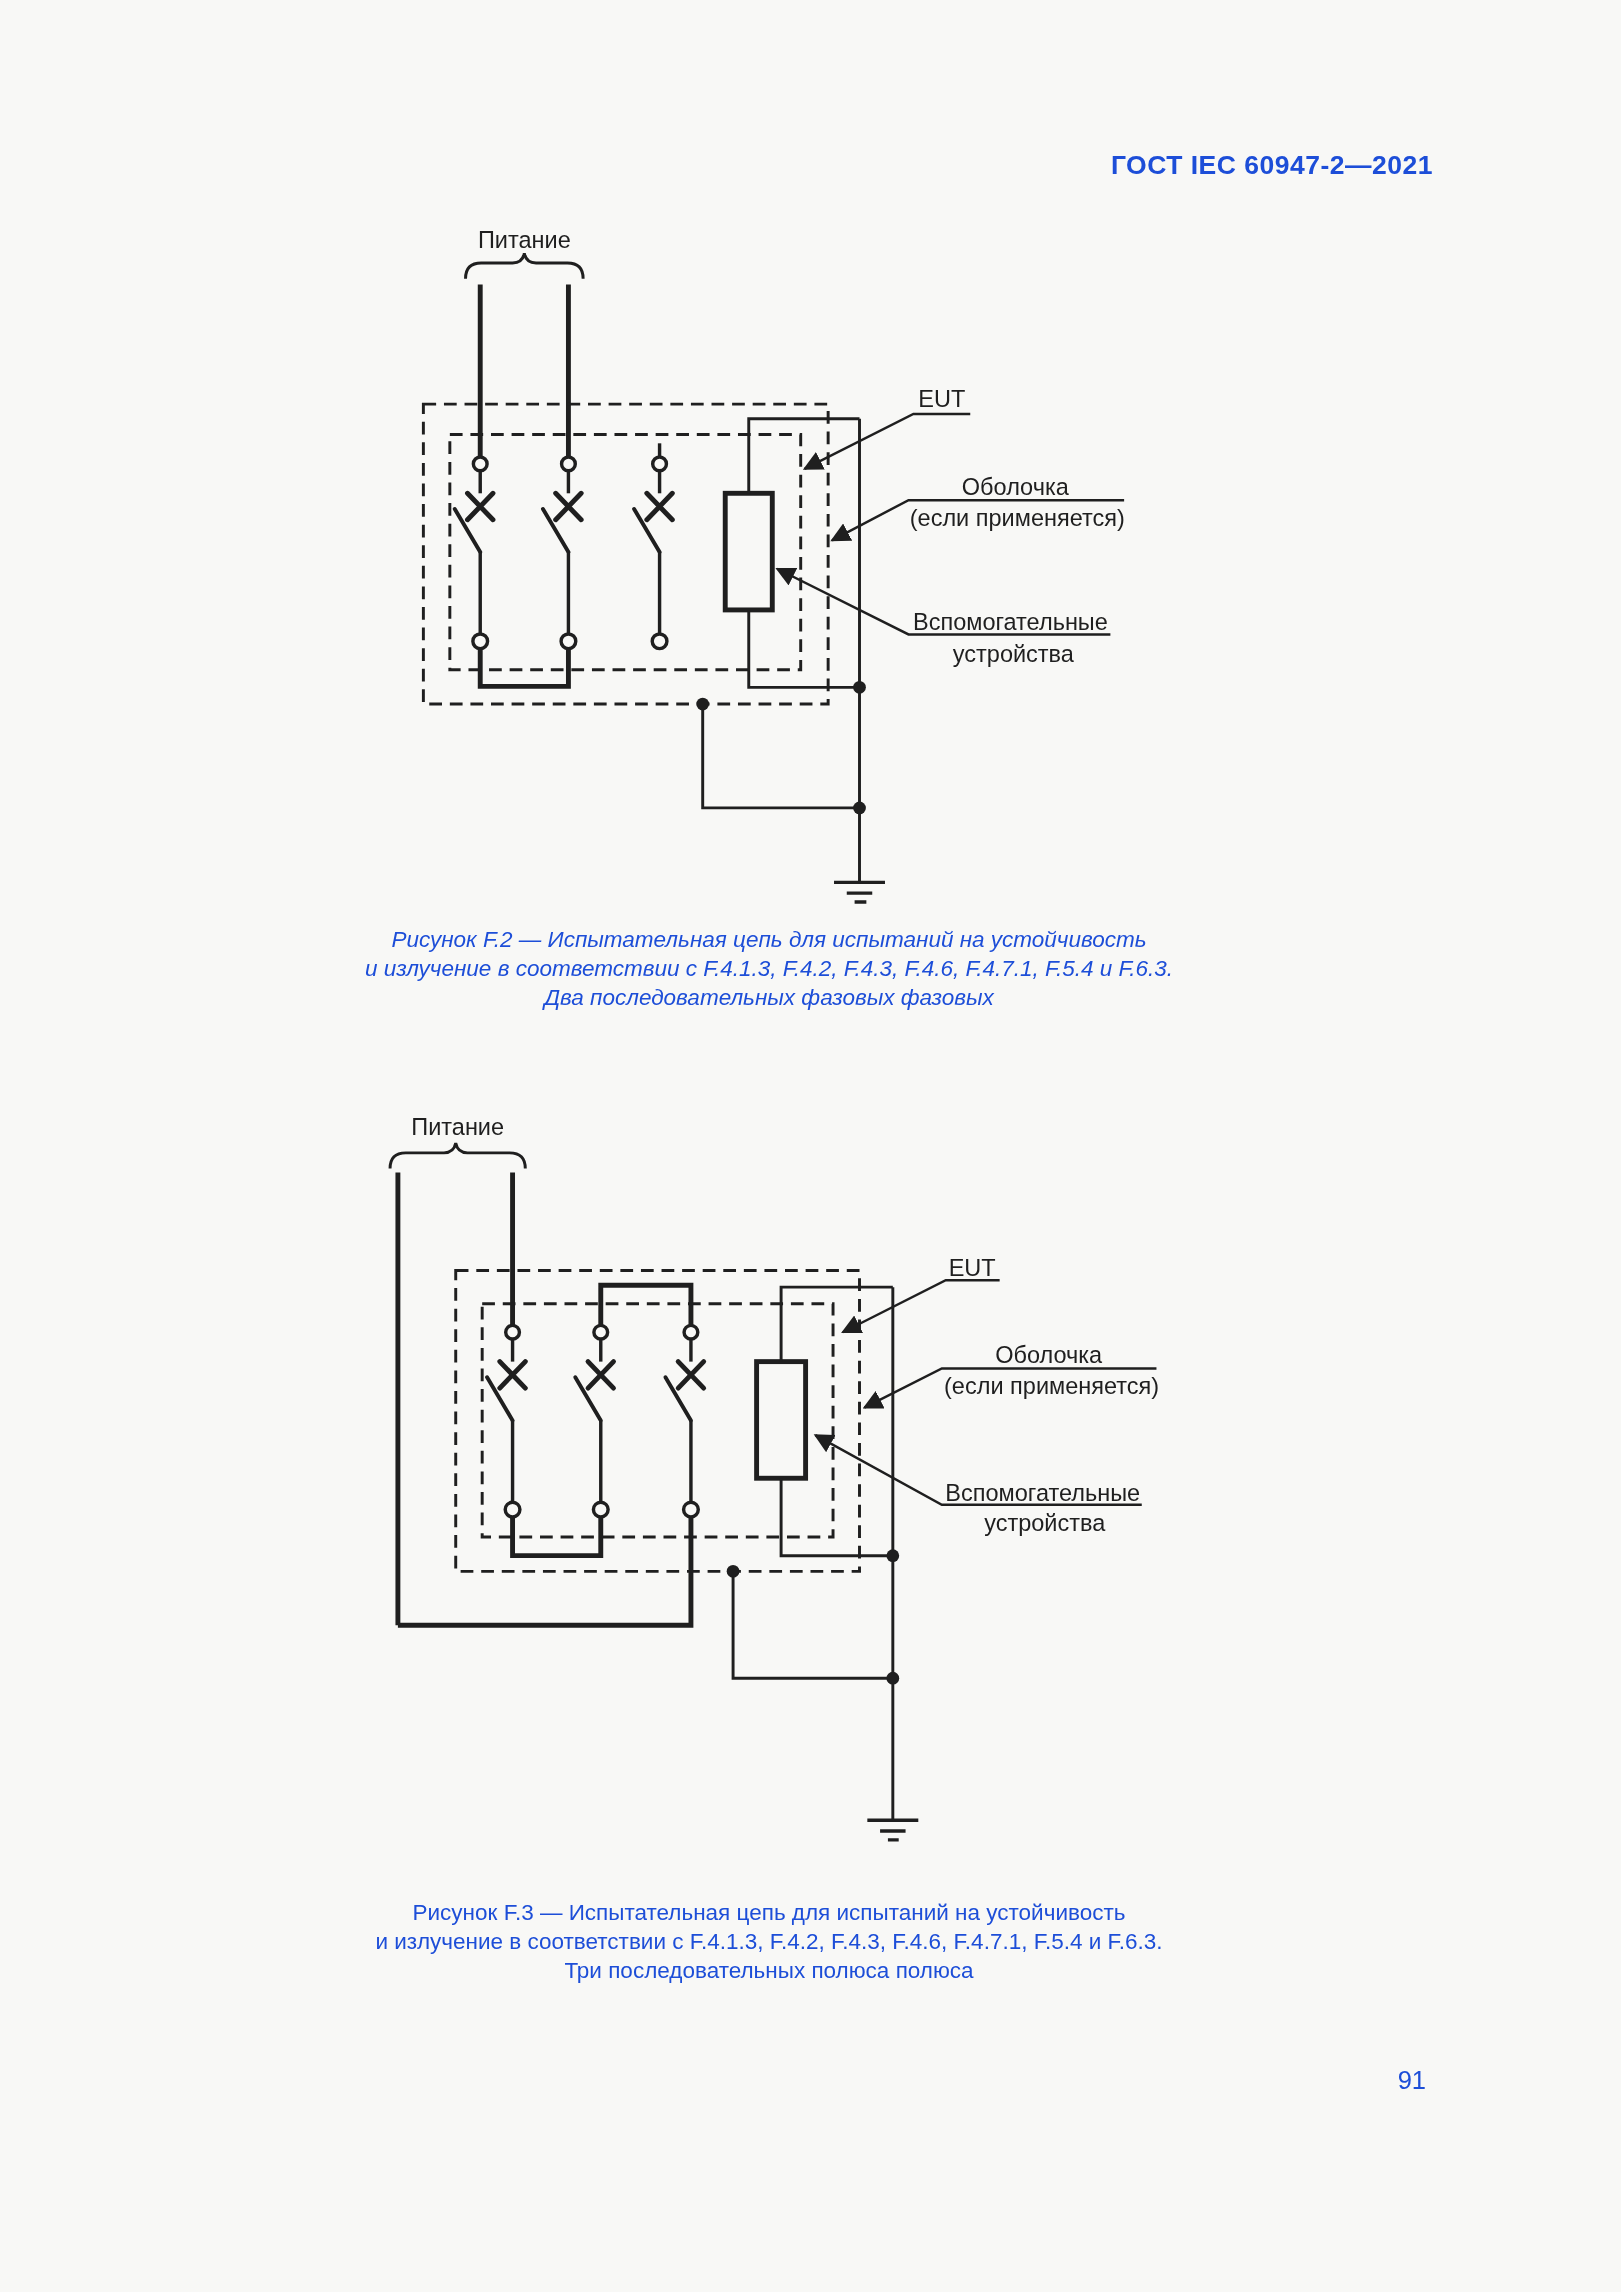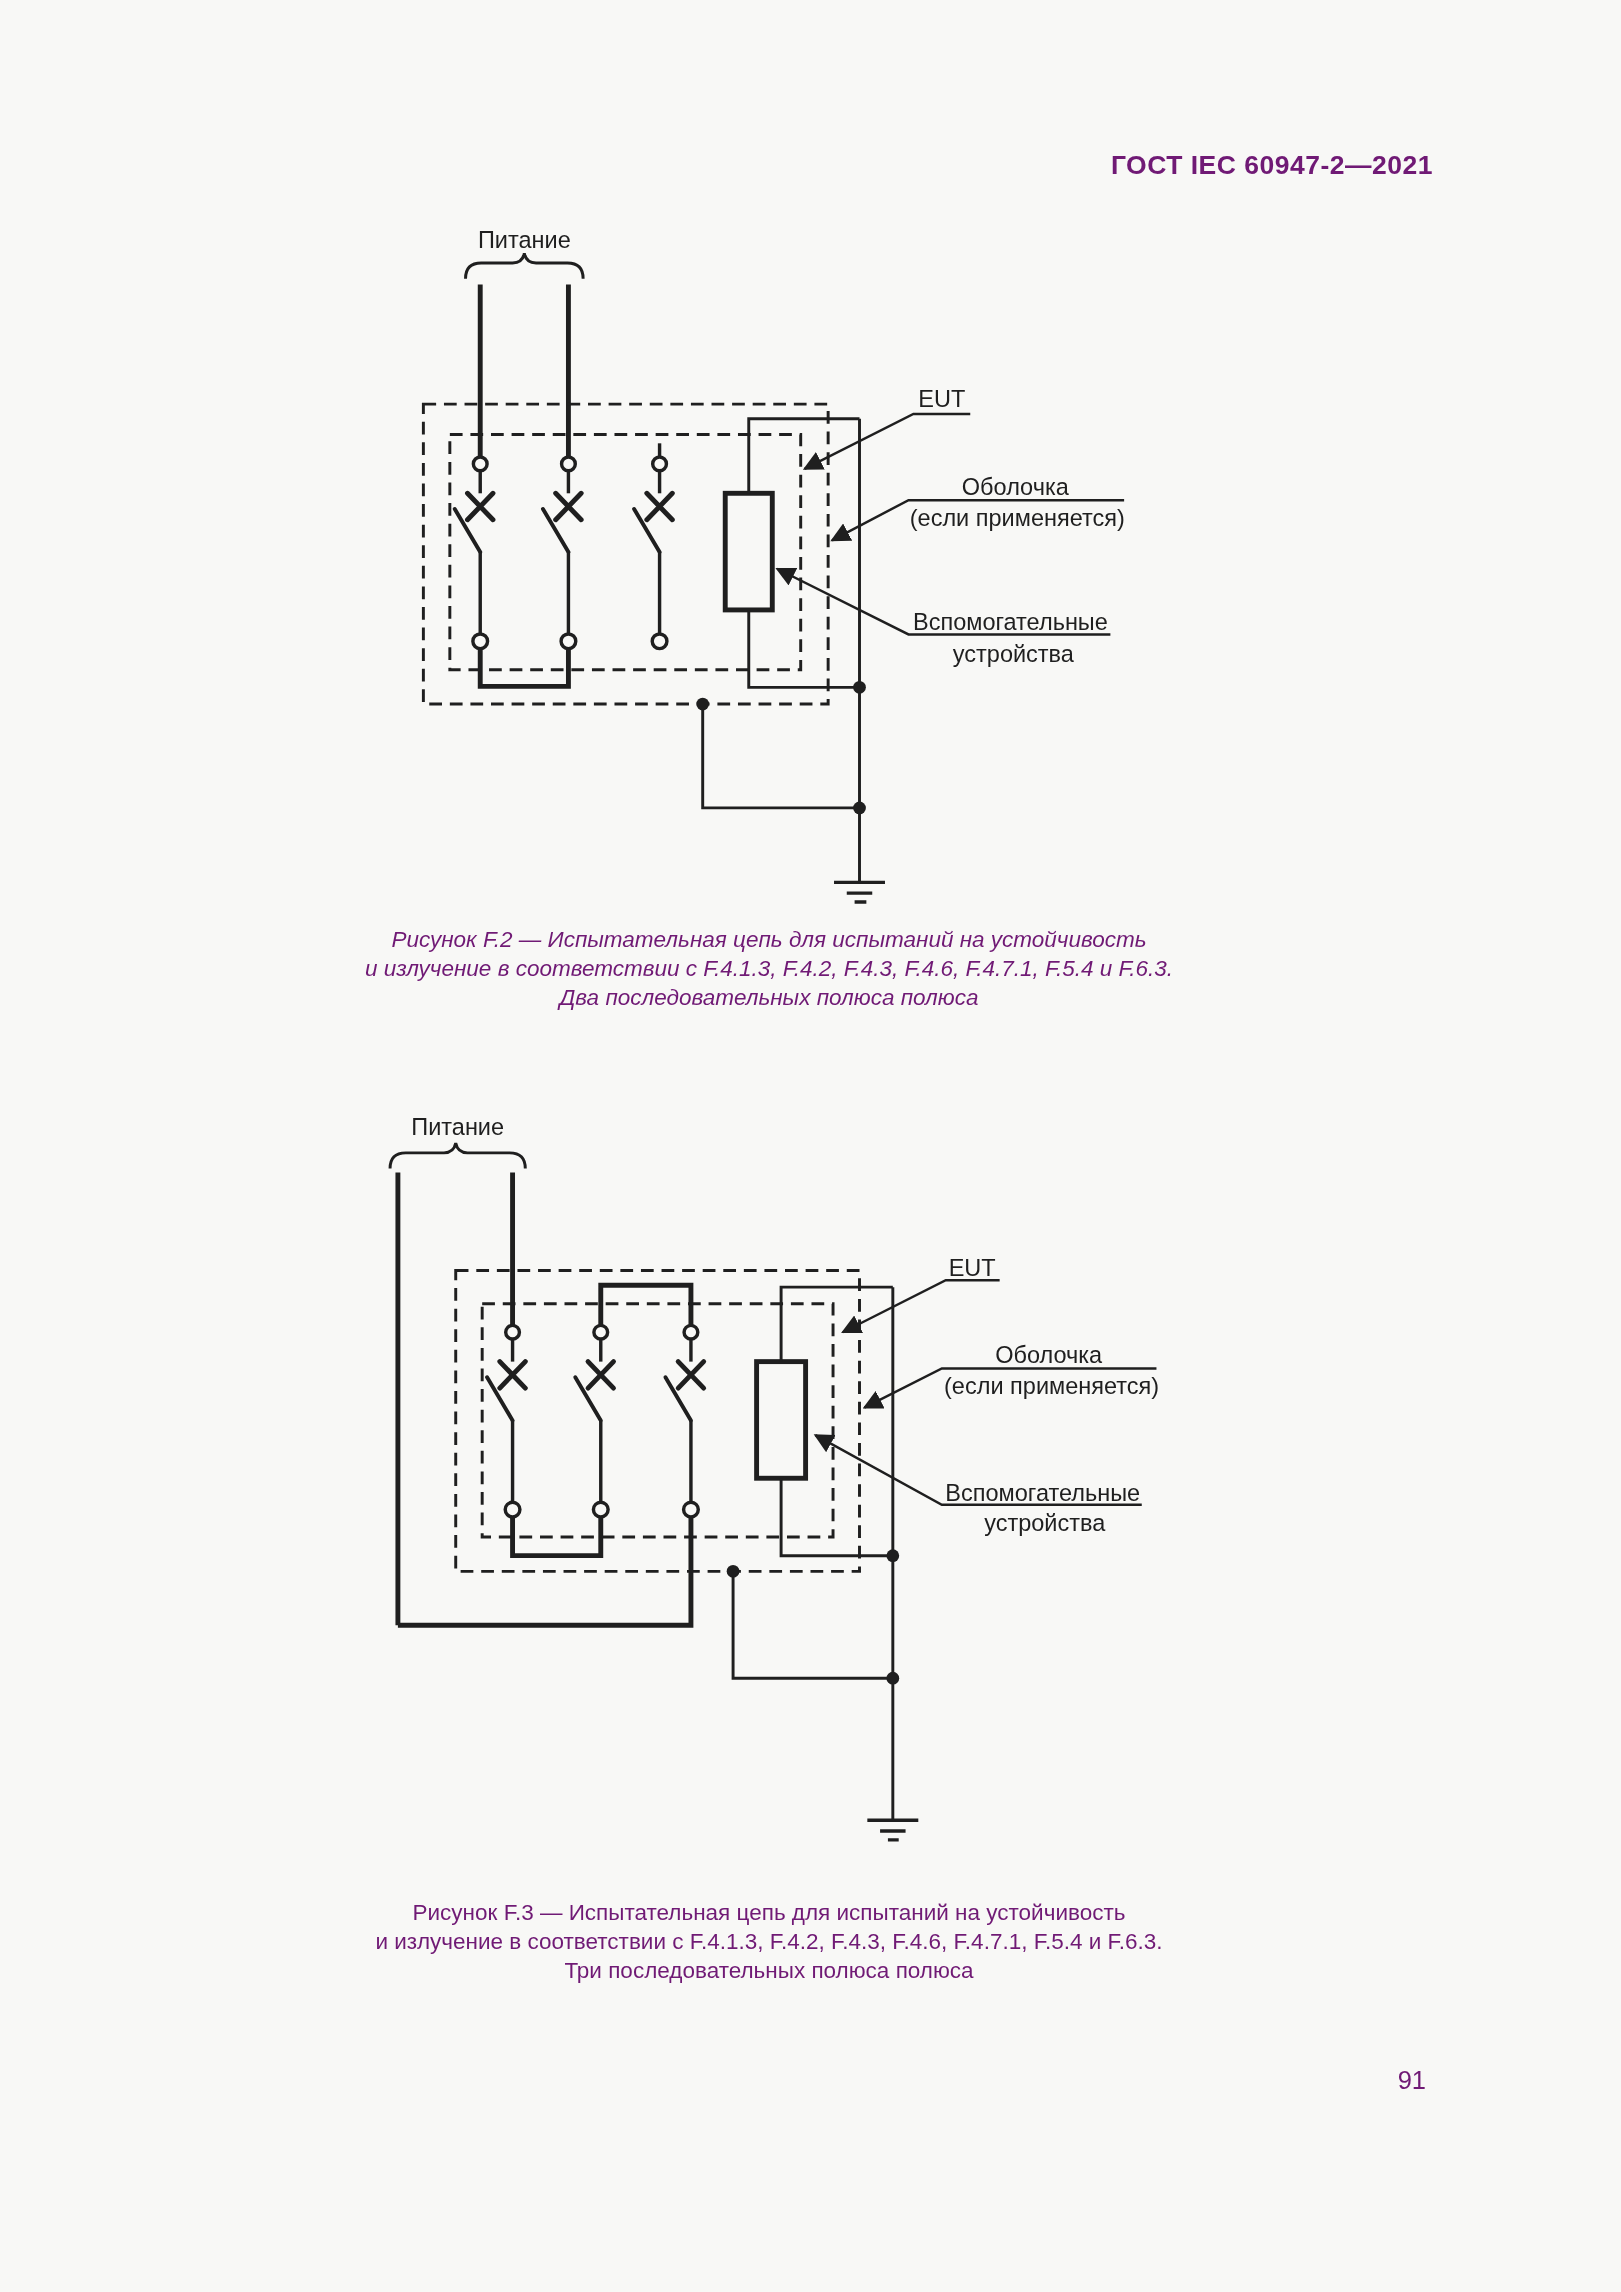--- a/index.html
+++ b/index.html
@@ -1,19 +1,19 @@
 <!DOCTYPE html>
 <html><head>
 <meta charset="utf-8">
 <style>
   html,body { margin:0; padding:0; background:#e8e8e8; }
   #page {
     position:relative; width:1621px; height:2293px;
     background:#f8f8f6; overflow:hidden;
-    font-family:"Liberation Sans", sans-serif; color:#701a75;
+    font-family:"Liberation Sans", sans-serif; color:#1d4ed8;
   }
   .hdr {
     position:absolute; top:150px; right:188px;
     font-size:26.5px; font-weight:bold; letter-spacing:0.5px;
   }
   .pagenum { position:absolute; top:2066px; right:195px; font-size:25.5px; }
   .caption {
     position:absolute; left:279px; width:980px;
     text-align:center; font-size:22.5px; line-height:29px;
   }
@@ -124,21 +124,21 @@
 
       <text x="1064" y="1531" text-anchor="middle">Вспомогательные</text>
       <path d="M1165,1535 H961 L832,1464" class="ldr" marker-end="url(#arw)"></path>
       <text x="1066" y="1562" text-anchor="middle">устройства</text>
     </g>
   </svg>
 
   <div class="caption" style="top:925px;font-style:italic;">
     <div>Рисунок F.2 — Испытательная цепь для испытаний на устойчивость</div>
     <div>и излучение в соответствии с F.4.1.3, F.4.2, F.4.3, F.4.6, F.4.7.1, F.5.4 и F.6.3.</div>
-    <div>Два последовательных полюса полюса</div>
+    <div>Два последовательных фазовых фазовых</div>
   </div>
 
   <div class="caption" style="top:1898px;">
     <div>Рисунок F.3 — Испытательная цепь для испытаний на устойчивость</div>
     <div>и излучение в соответствии с F.4.1.3, F.4.2, F.4.3, F.4.6, F.4.7.1, F.5.4 и F.6.3.</div>
     <div>Три последовательных полюса полюса</div>
   </div>
 
   <div class="pagenum">91</div>
 </div>

